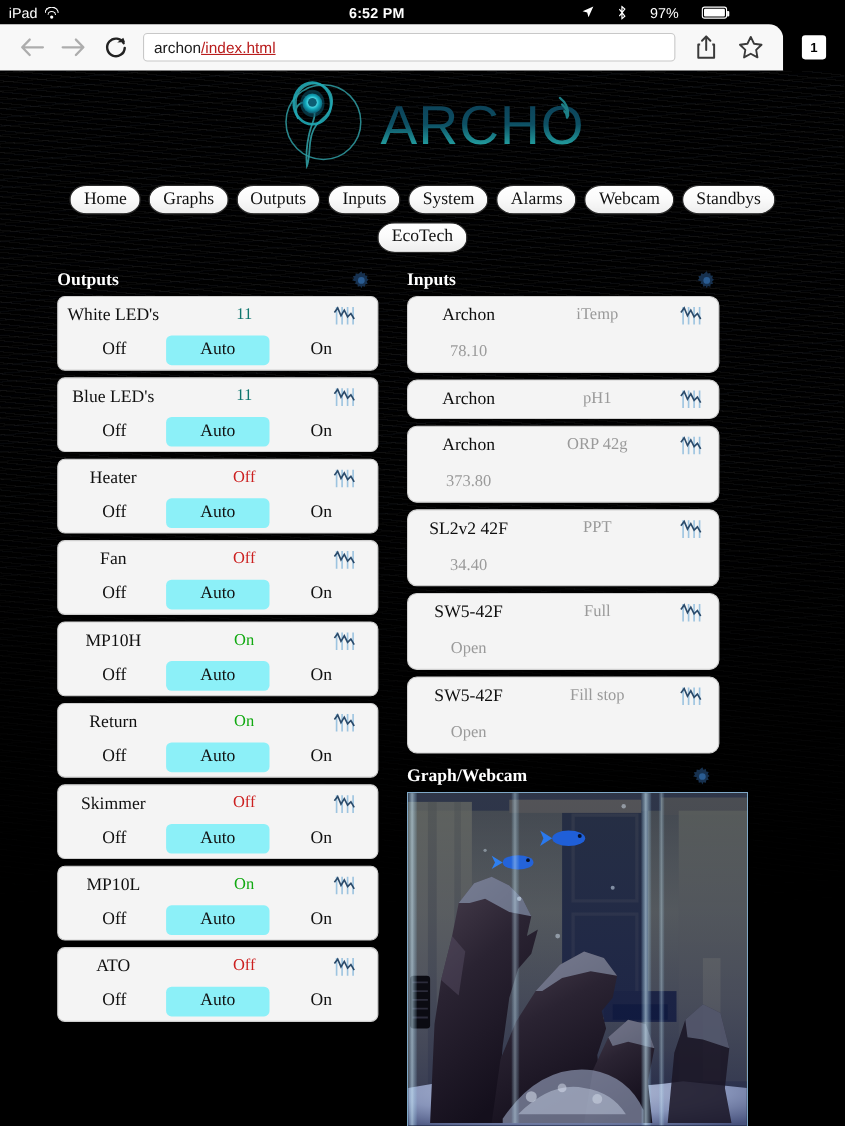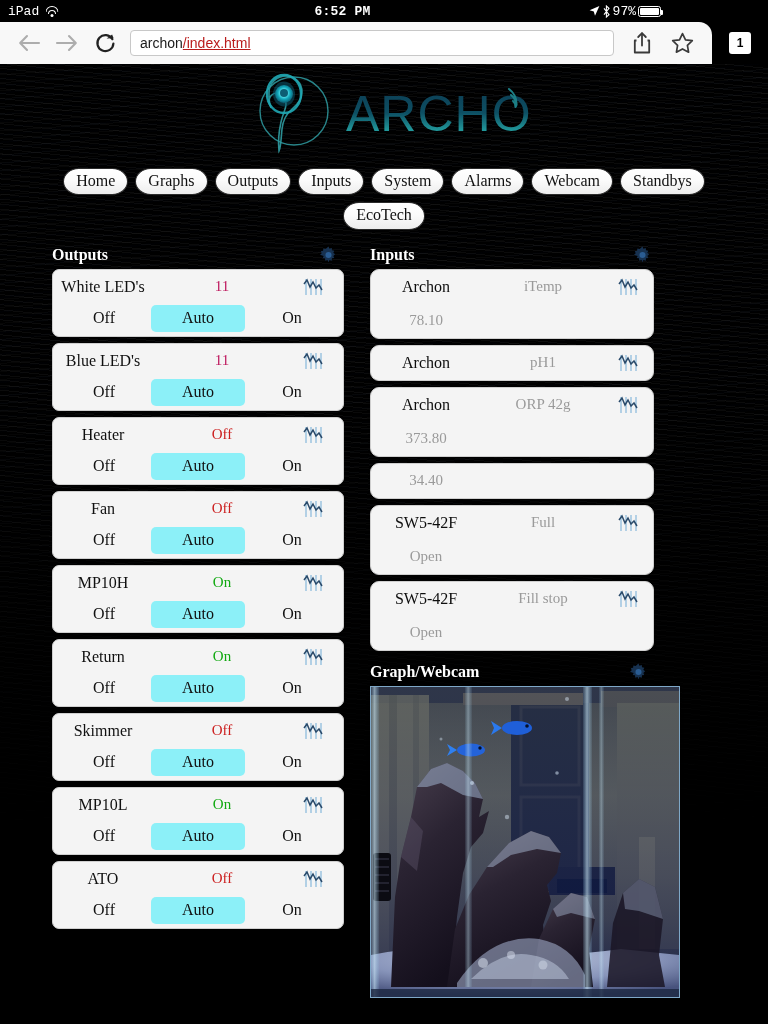--- a/index.html
+++ b/index.html
@@ -7,30 +7,30 @@
   body {
     font-family:"Liberation Serif", serif;
     background:#000;
     overflow:hidden;
   }
 
   
   .statusbar {
     height:22px; width:669px; background:#000; color:#fff;
     display:flex; align-items:center;
-    font-family:Liberation Mono, monospace; font-size:13px;
+    font-family:Liberation Sans, sans-serif; font-size:13px;
     position:relative;
   }
   .sb-left { display:flex; align-items:center; gap:6px; padding-left:8px; }
   .sb-center {
     position:absolute; left:16px; right:0; text-align:center;
     font-size:13px; font-weight:bold; letter-spacing:0.2px;
   }
   .sb-right {
-    margin-left:auto; display:flex; align-items:center; gap:2px;
+    margin-left:auto; display:flex; align-items:center; gap:21px;
     padding-right:8px; position:relative; z-index:2;
   }
   .wifi-glyph { display:inline-block; width:14px; height:11px; position:relative; }
   .wifi-glyph i {
     position:absolute; border:1.6px solid #fff; border-bottom:none;
     border-radius:50% 50% 0 0 / 100% 100% 0 0; left:50%; transform:translateX(-50%);
   }
   .wifi-glyph i:nth-child(1){ width:13px; height:6px; bottom:5px; }
   .wifi-glyph i:nth-child(2){ width:8px; height:4px; bottom:3px; }
   .wifi-glyph i:nth-child(3){ width:3px; height:3px; bottom:0; border:none; background:#fff; border-radius:50%; }
@@ -146,21 +146,21 @@
     margin-bottom:6px;
     overflow:hidden;
   }
   .card-top {
     display:flex; align-items:center; height:34px; padding:0 6px 0 0;
   }
   .o-name { width:100px; text-align:center; font-size:16px; color:#101010; }
   .o-val  { flex:1; text-align:center; font-size:15px; }
   .o-val.on  { color:#11a911; }
   .o-val.off { color:#cc2020; }
-  .o-val.num { color:#be185d; }
+  .o-val.num { color:#0f766e; }
   .o-icon { width:46px; display:flex; justify-content:center; align-items:center; }
 
   .card-bot { display:flex; align-items:center; height:32px; padding:0 4px 3px; }
   .mode {
     flex:1; text-align:center; font-size:16px; color:#111; padding:4px 0 5px;
     border-radius:5px;
   }
   .mode.sel { background:#8cf0f8; }
 
   
@@ -551,20 +551,32 @@
                 <path d="M1 6l3-4 3 7 3-5 3 6 3-3 3 5" fill="none" stroke="#2a4a6a" stroke-width="1.5"></path>
               </svg>
           </span>
         </div>
         <div class="icard-bot">
           <span class="i-val">373.80</span>
         </div>
       </div>
 
       <div class="icard">
+        <div class="icard-top">
+          <span class="i-dev">SL2v2 42F</span>
+          <span class="i-type">PPT</span>
+          <span class="i-icon">
+            <svg width="22" height="18" viewBox="0 0 22 18">
+                <g stroke="#9dc4e0" stroke-width="1.5">
+                  <path d="M3 1v16M8 1v16M13 1v16M18 1v16"></path>
+                </g>
+                <path d="M1 6l3-4 3 7 3-5 3 6 3-3 3 5" fill="none" stroke="#2a4a6a" stroke-width="1.5"></path>
+              </svg>
+          </span>
+        </div>
         <div class="icard-bot">
           <span class="i-val">34.40</span>
         </div>
       </div>
 
       <div class="icard">
         <div class="icard-top">
           <span class="i-dev">SW5-42F</span>
           <span class="i-type">Full</span>
           <span class="i-icon">

